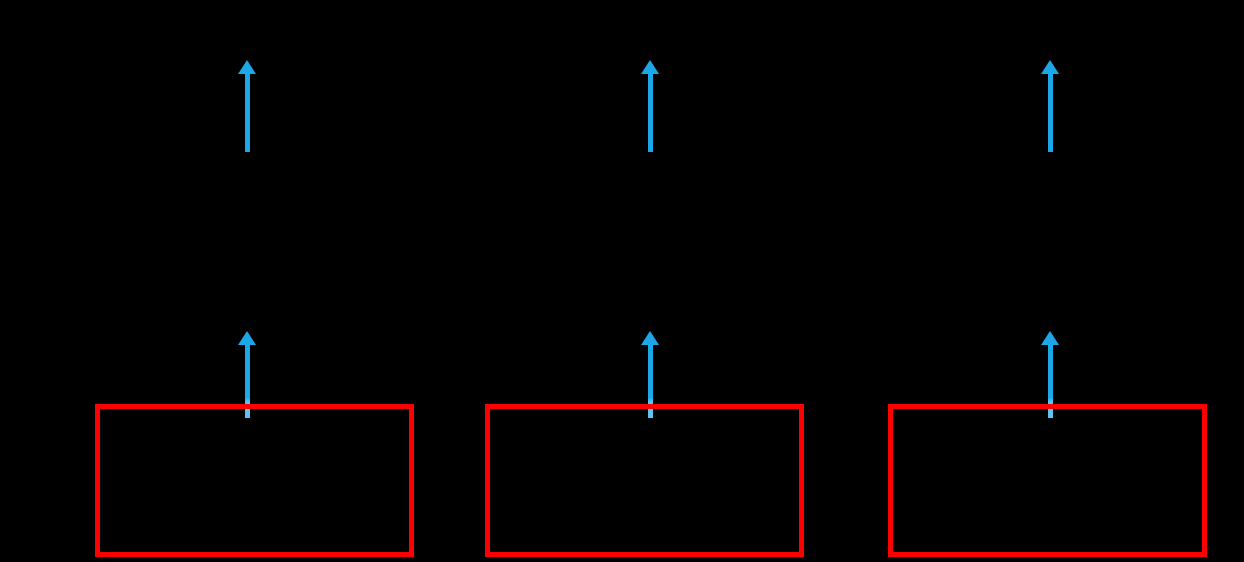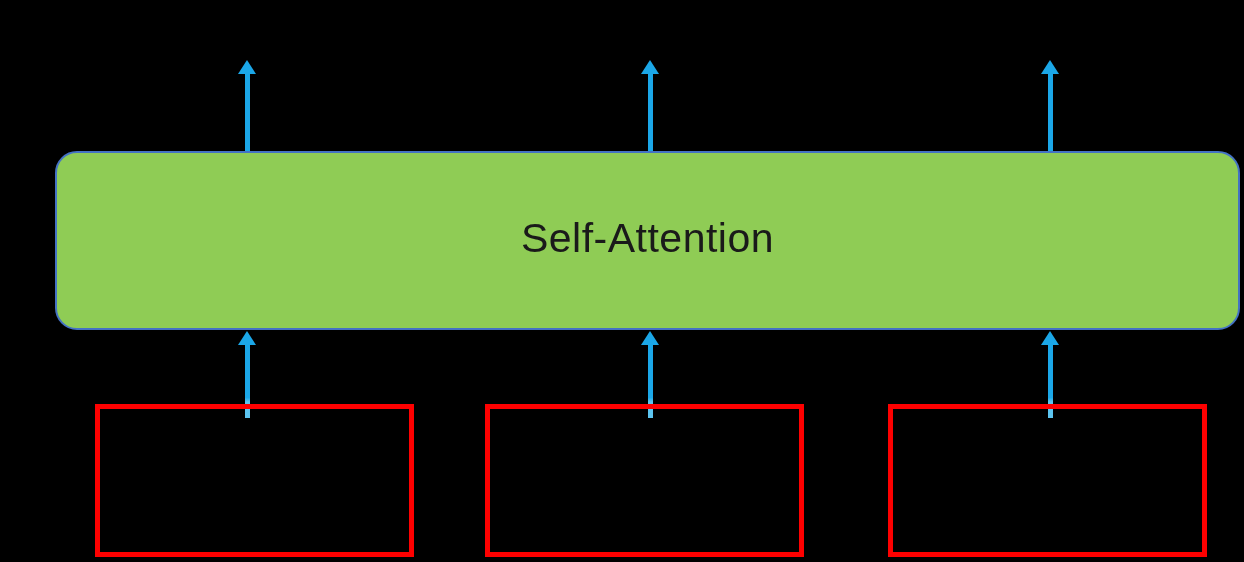--- a/index.html
+++ b/index.html
@@ -105,23 +105,20 @@
   </div>
   <div class="arrow out x2">
     <div class="head"></div>
     <div class="shaft"></div>
   </div>
   <div class="arrow out x3">
     <div class="head"></div>
     <div class="shaft"></div>
   </div>
 
-  <div class="attention-block">
-    <span class="attention-label">Self-Attention</span>
-  </div>
 
   <div class="arrow in x1">
     <div class="head"></div>
     <div class="shaft"></div>
   </div>
   <div class="arrow in x2">
     <div class="head"></div>
     <div class="shaft"></div>
   </div>
   <div class="arrow in x3">

